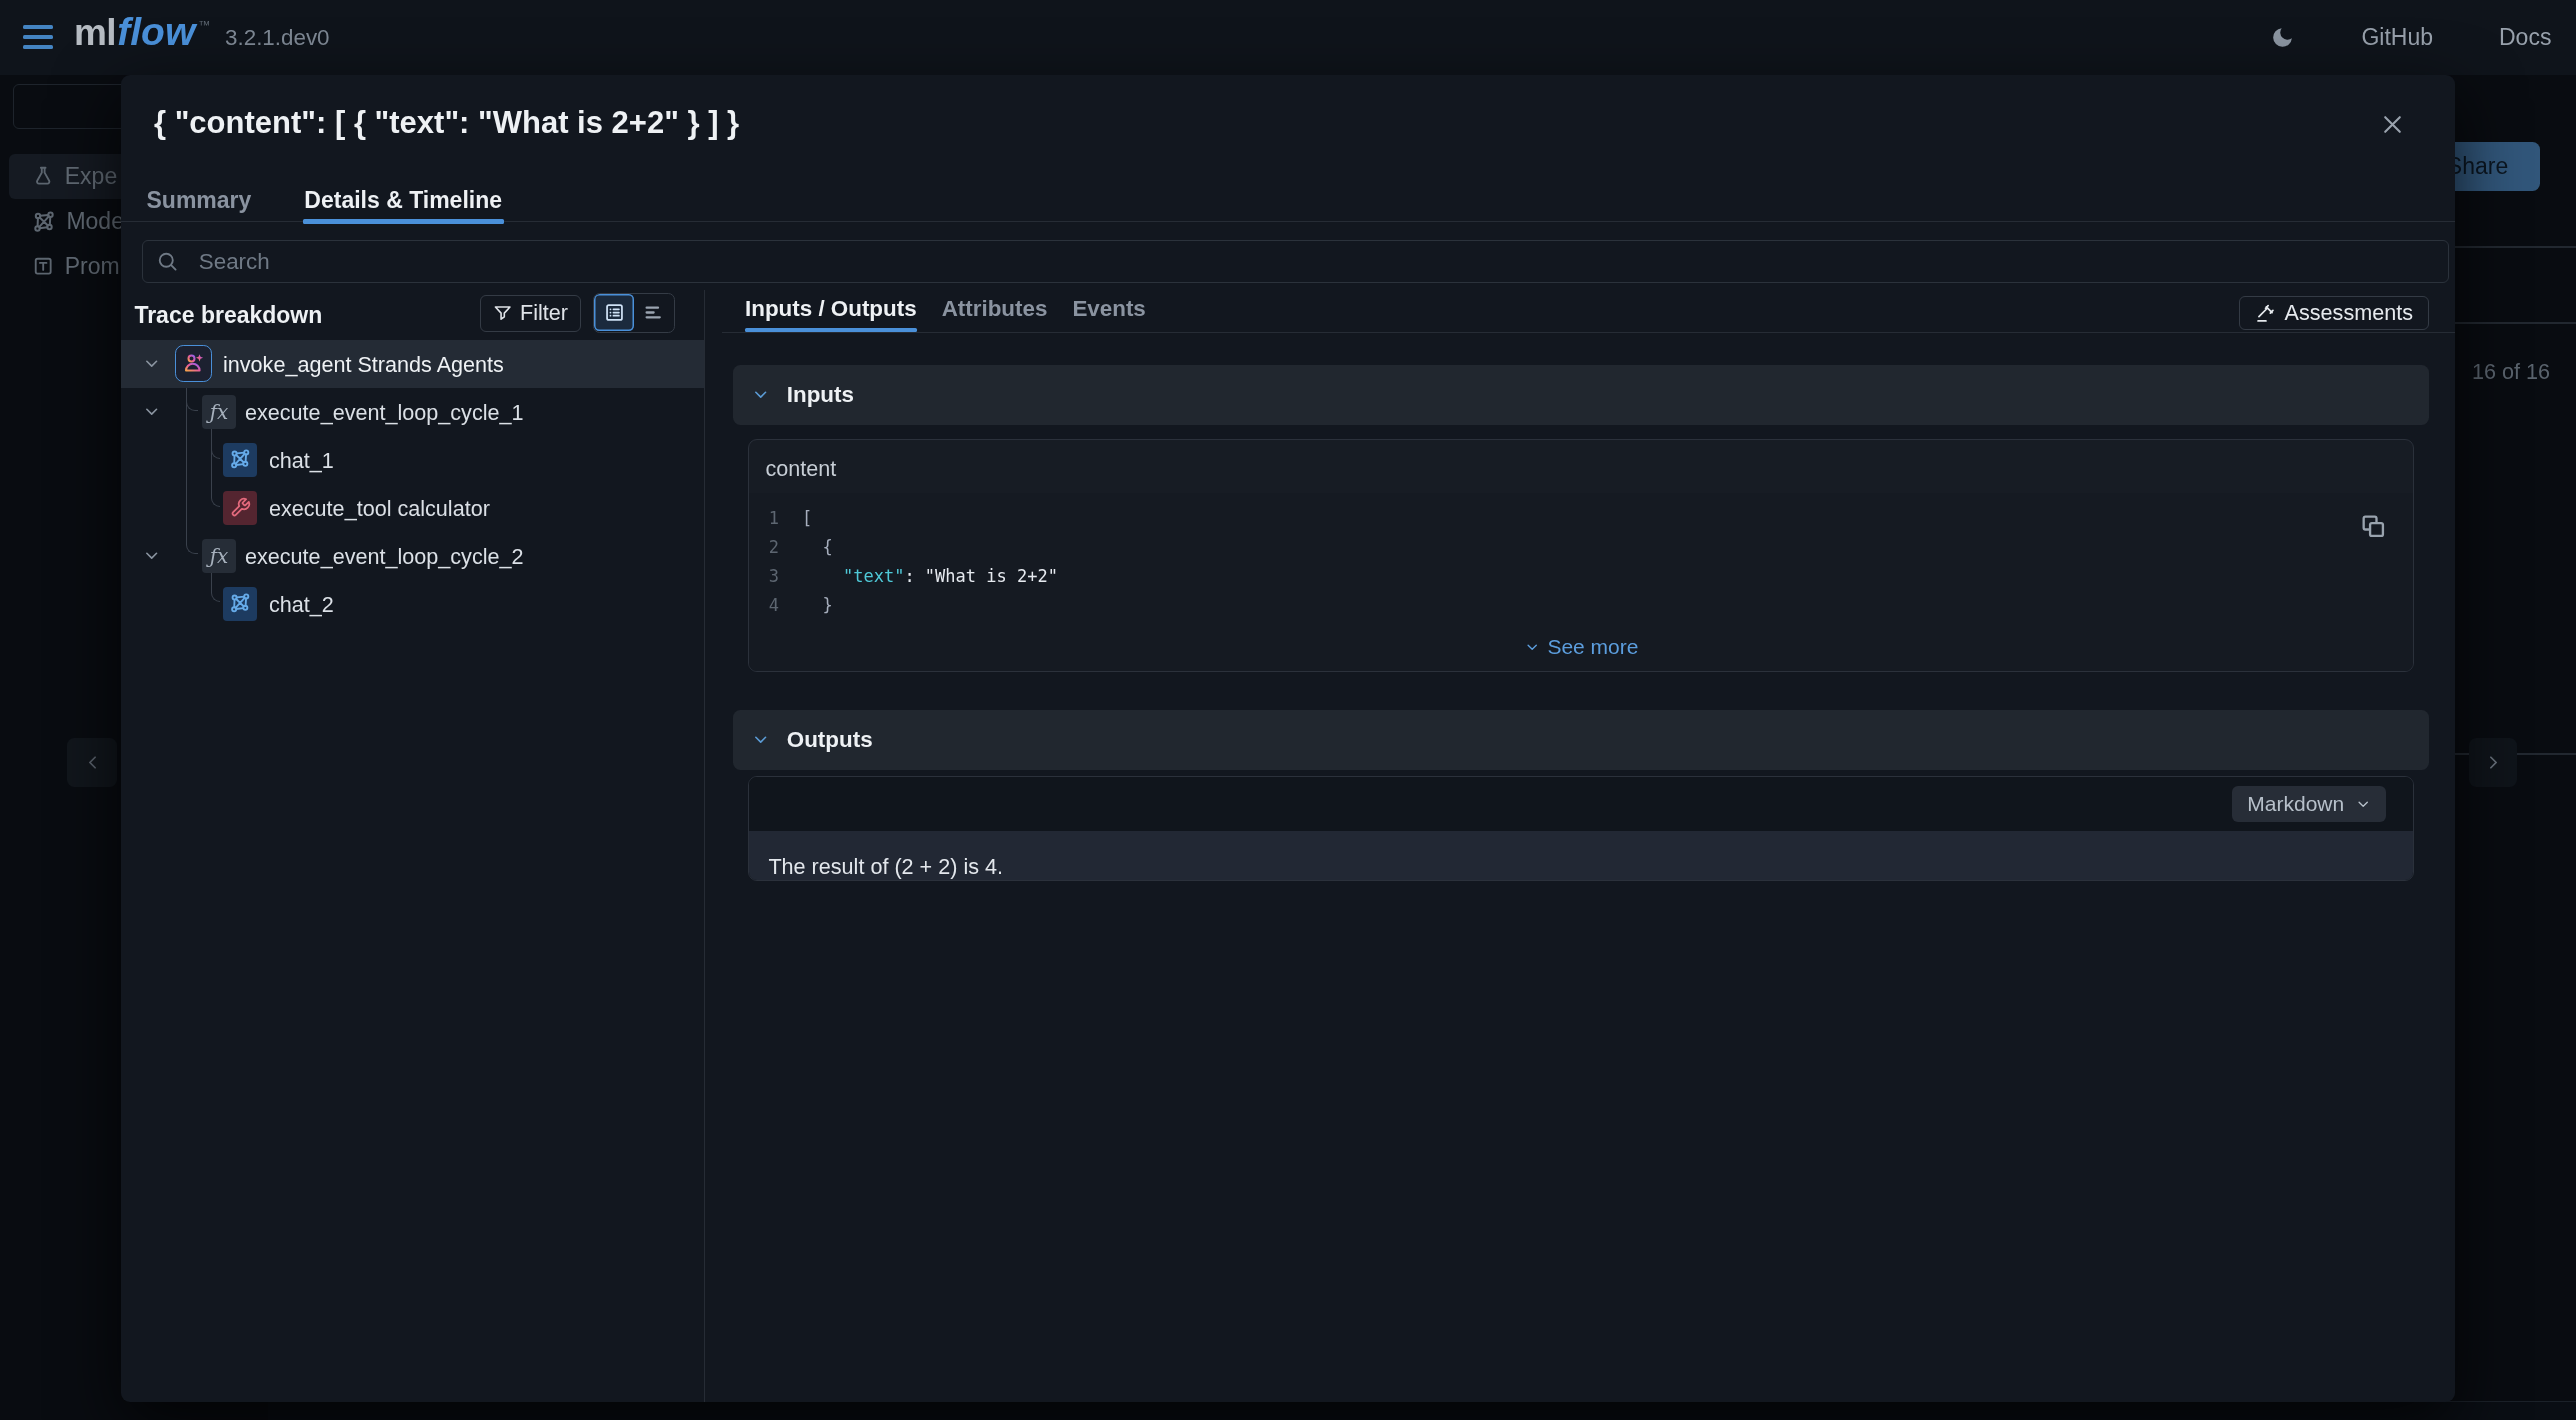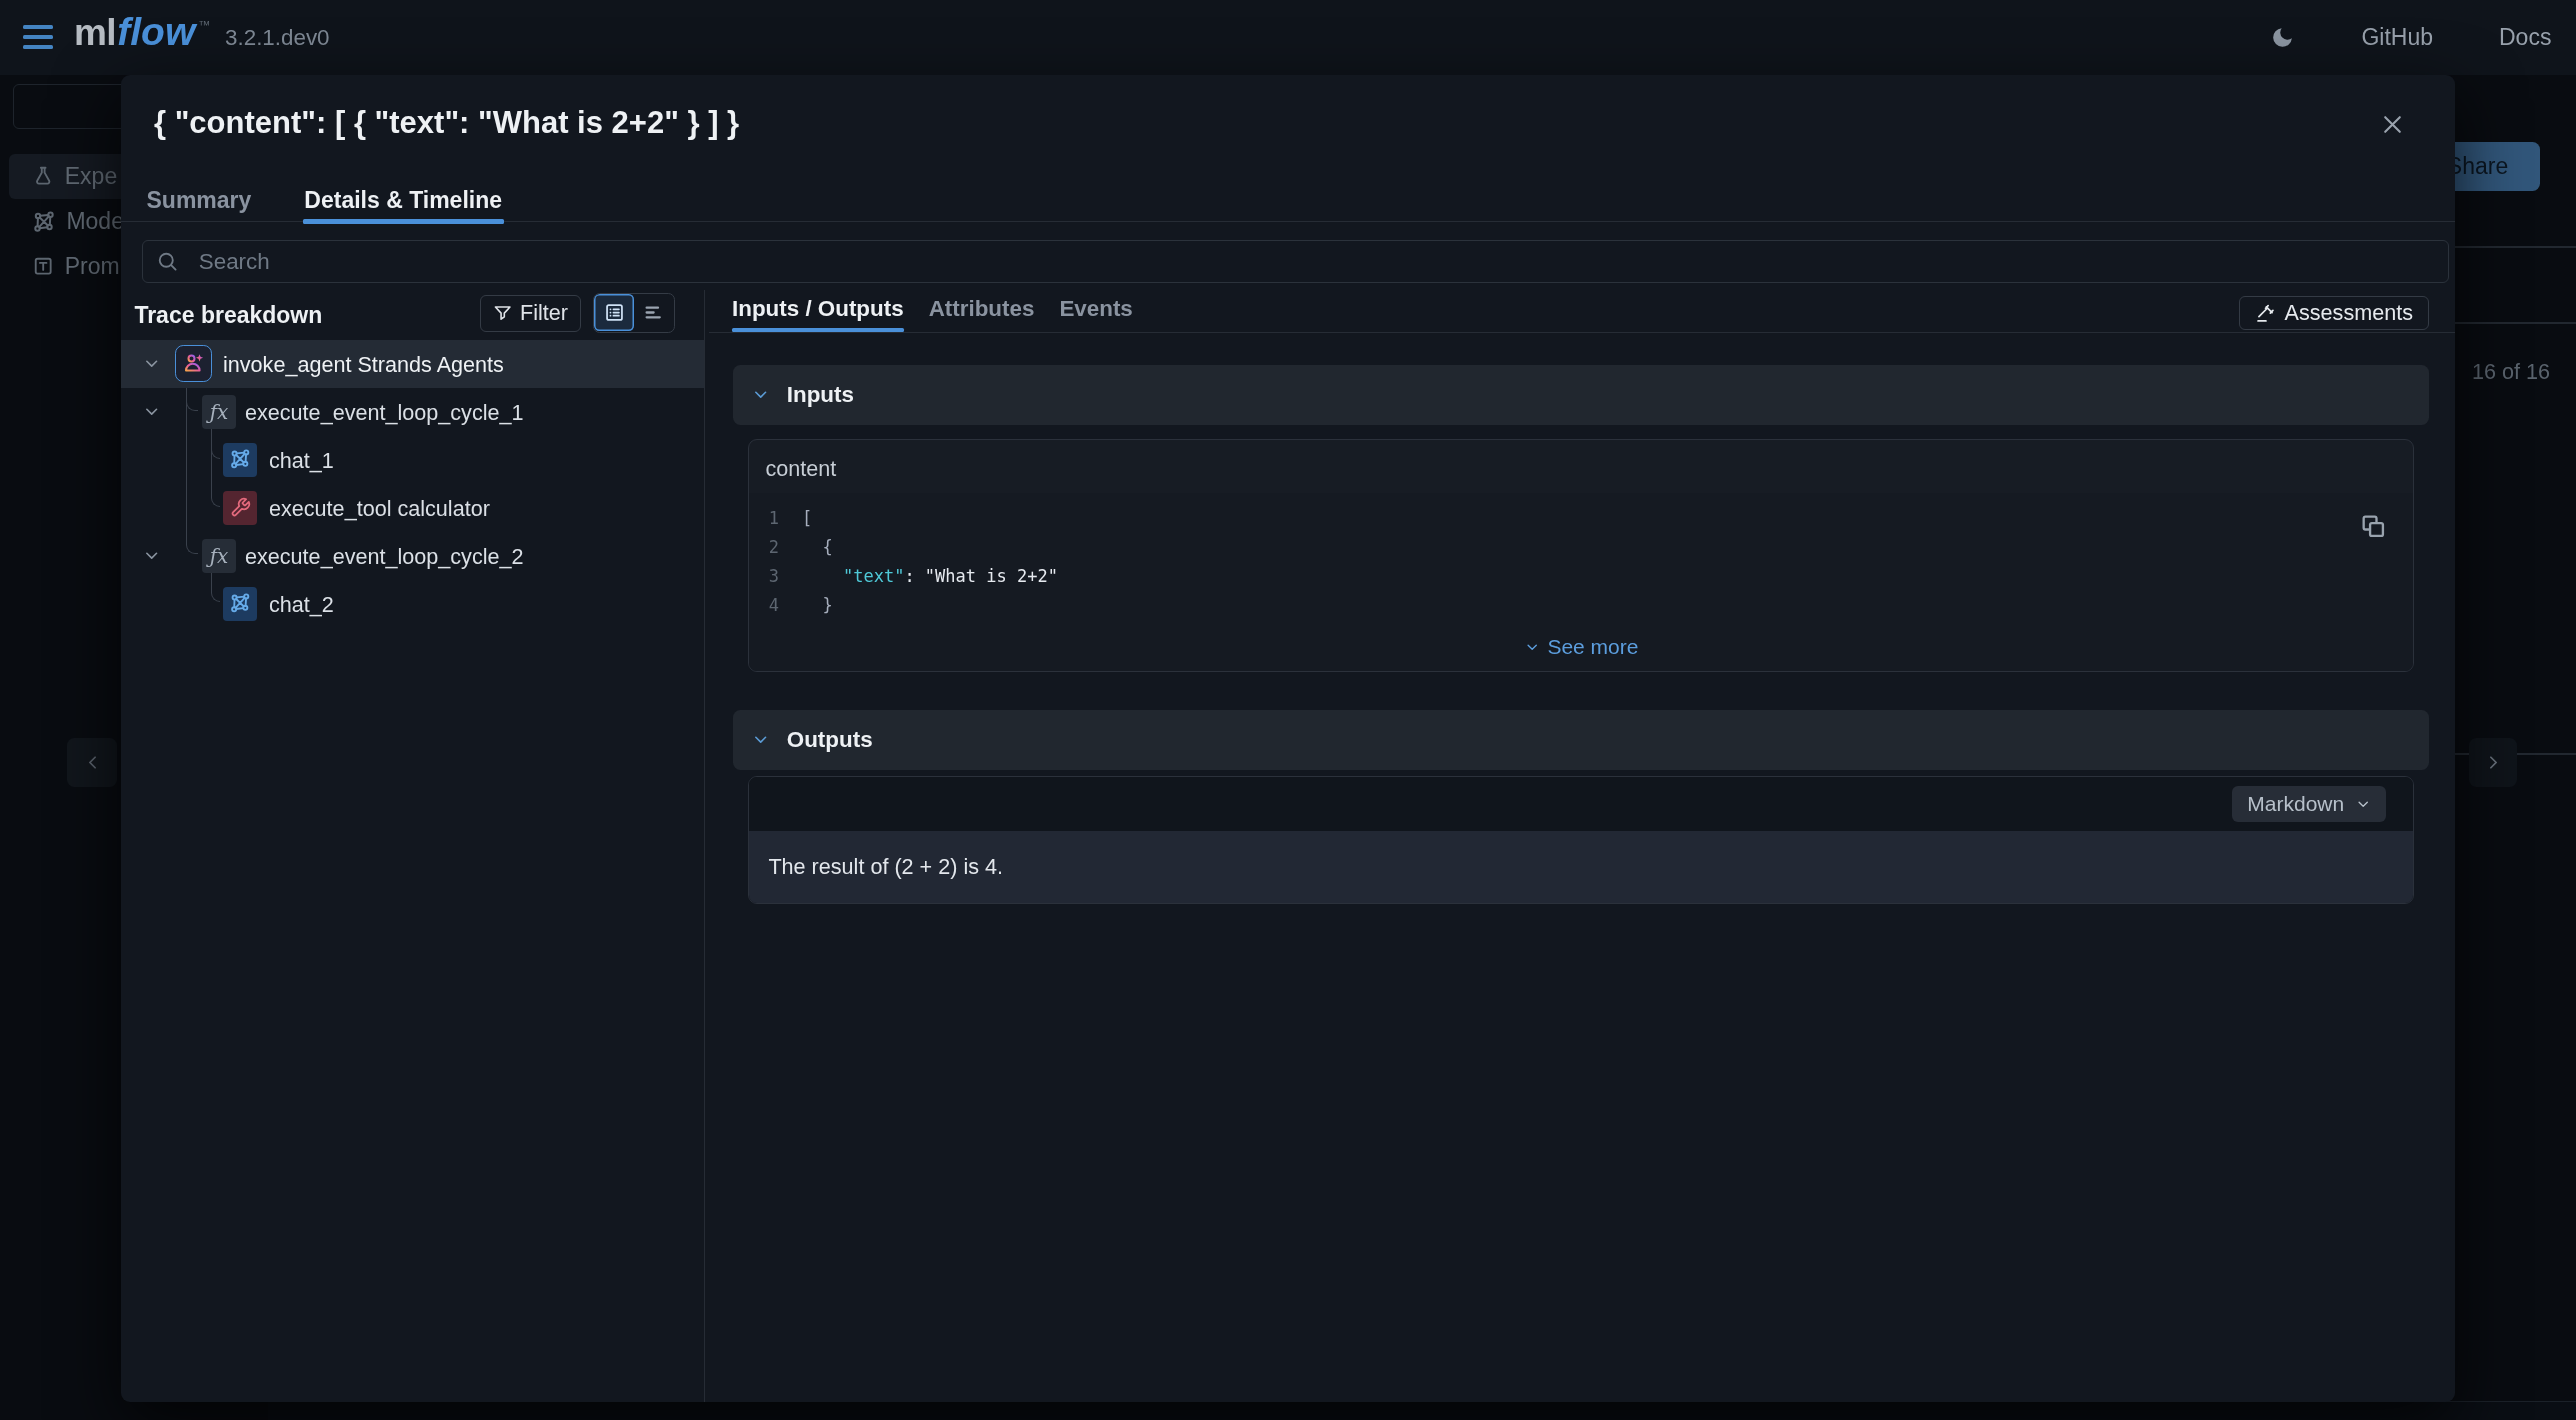--- a/index.html
+++ b/index.html
@@ -80,21 +80,21 @@
   .tbox.chat{width:34px;height:34px;top:6.7px;background:#1d3b60;color:#66abe9}
   .tbox.tool{width:34px;height:34px;top:6.7px;background:#542530;color:#e46a7d}
   .pos1{left:81px}.pos2{left:102px}
   .fxg{font-family:"DejaVu Serif",serif;font-style:italic;font-size:20px;line-height:1}
   .tlabel{position:absolute;top:12px;font-size:21.6px;color:#dbe0e6;white-space:nowrap}
   .trow.selected .tlabel{color:#eef1f4}
   .lab0{left:102px}.lab1{left:124px}.lab2{left:148px}
   .conn{position:absolute;border-left:1.5px solid #3a414c;border-bottom:1.5px solid #3a414c;border-bottom-left-radius:9px}
 
   
-  .rtabs{position:absolute;left:4px;right:0;top:0;height:43px;border-bottom:0.7px solid #262c35;display:flex;gap:25px;padding-left:23px}
+  .rtabs{position:absolute;left:17px;right:0;top:0;height:43px;border-bottom:0.7px solid #262c35;display:flex;gap:25px;padding-left:23px}
   .rtab{position:relative;font-size:22.4px;font-weight:600;color:#8a93a0;padding-top:6px;cursor:pointer}
   .rtab.active{color:#eef1f4}
   .rtab.active::after{content:"";position:absolute;left:0;right:0;bottom:0;height:4.5px;background:#4a90d9;border-radius:1.5px}
   .assess-btn{position:absolute;right:26px;top:6px;height:34px;padding:0 15px;border:1.5px solid #343b45;border-radius:6px;display:flex;align-items:center;gap:9px;font-size:21.6px;color:#e6eaee;cursor:pointer}
 
   .section{position:absolute;left:28px;right:26px}
   .sec-inputs{top:75px}
   .sec-outputs{top:420px}
   .sec-head{height:60px;background:#21272f;border-radius:7.5px;display:flex;align-items:center;gap:16.4px;padding-left:18px;cursor:pointer}
   .sec-head .schev{color:#5b9bd5}
@@ -103,21 +103,21 @@
   .card.inputs-card{height:233px}
   .field-label{position:absolute;left:16.4px;top:16.4px;font-size:21.6px;color:#c6cdd5}
   .codeblock{position:absolute;left:0;right:0;top:53px;bottom:0;background:#151a22;padding-top:10.4px}
   .cline{height:29px;display:flex;align-items:center;font-family:"DejaVu Sans Mono",monospace;font-size:17px}
   .lnum{width:30px;text-align:right;color:#5d6671;flex:none}
   .ltext{padding-left:23px;white-space:pre;color:#a6aebd}
   .lkey{white-space:pre;color:#4fc9d8}
   .lrest{white-space:pre;color:#e6eaf0}
   .copy-btn{position:absolute;top:18.6px;right:26px;color:#99a3ae;cursor:pointer}
   .see-more{position:absolute;left:0;right:0;bottom:12px;display:flex;align-items:center;justify-content:center;gap:7.5px;color:#5c9ede;font-size:21px;cursor:pointer}
-  .card.outputs-card{height:128px;margin-top:6px;background:#10151c}
+  .card.outputs-card{height:105px;margin-top:6px;background:#10151c}
   .out-toolbar{position:relative;height:54px;background:#10151c}
   .md-btn{position:absolute;right:27px;top:9px;height:36px;padding:0 15px;background:#272d37;border-radius:6px;display:flex;align-items:center;gap:10.4px;font-size:21px;color:#b7c0ca;cursor:pointer}
   .out-body{height:72px;background:#222834;display:flex;align-items:center;padding-left:19.4px;font-size:21.6px;color:#e3e7ec}
 </style>
 </head>
 <body>
 
 <svg width="0" height="0" style="position:absolute">
   <defs>
     <symbol id="sym-chevron-down" viewBox="0 0 24 24">

